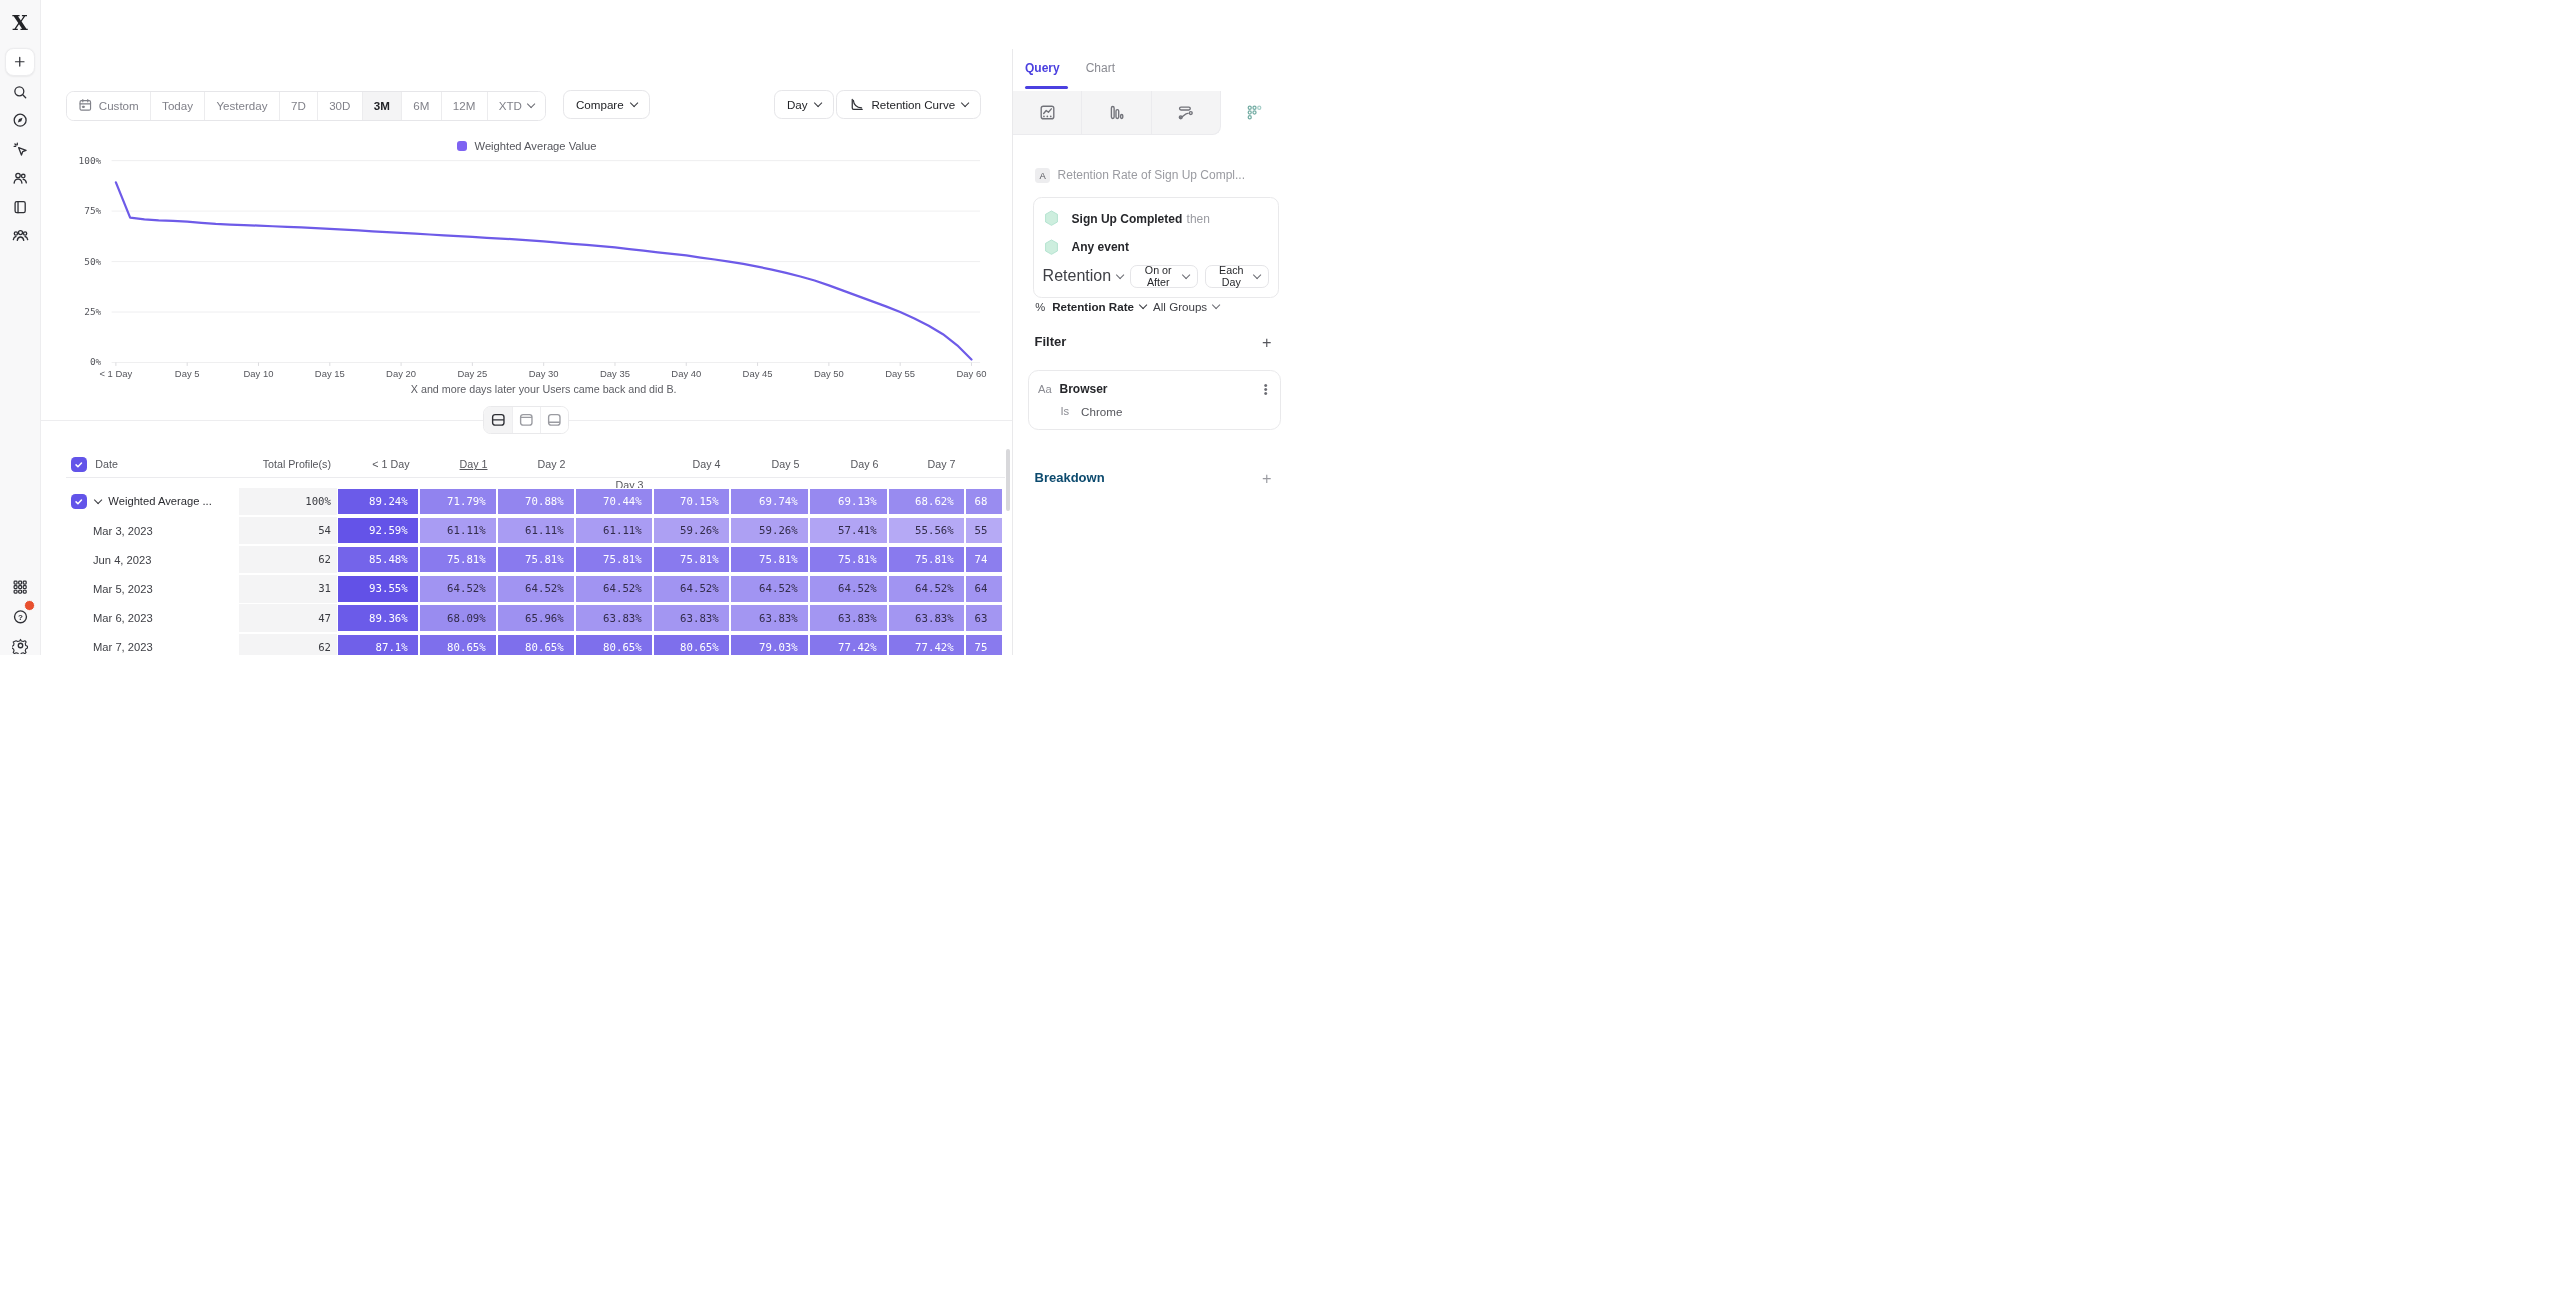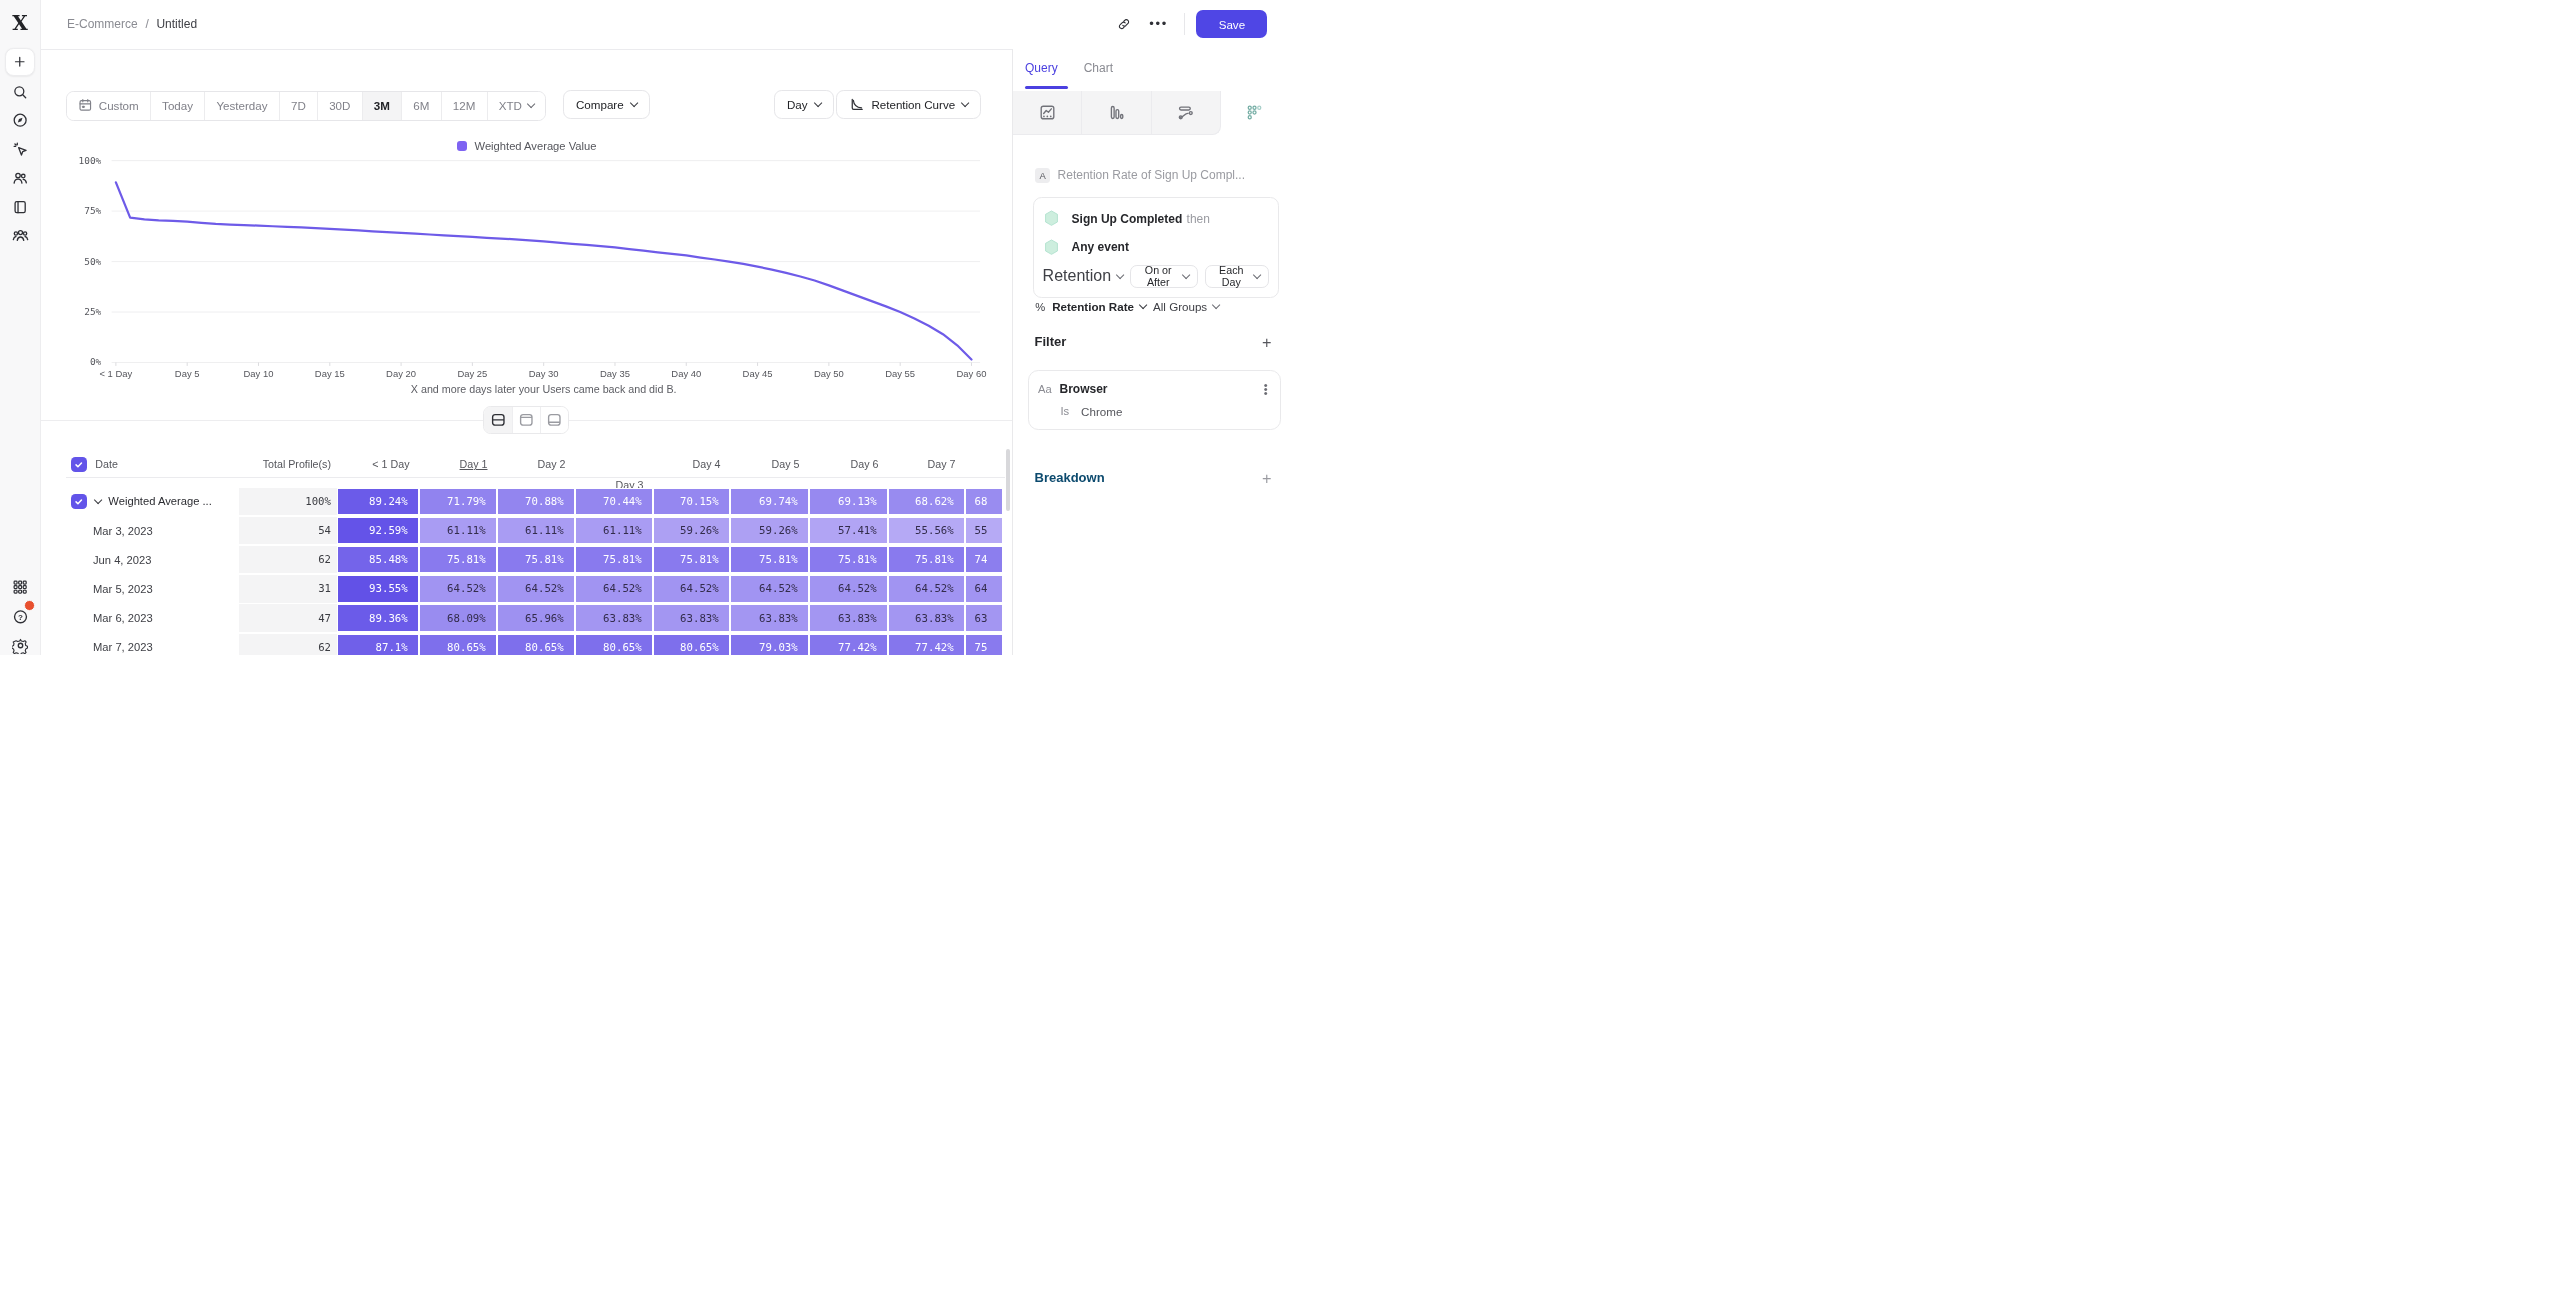--- a/index.html
+++ b/index.html
@@ -63,21 +63,21 @@
            font-family:"DejaVu Sans Mono",monospace;color:#3b3c42;}
   .c-val{justify-content:flex-end;padding-right:10.3px;box-sizing:border-box;border:0.9px solid #fff;
          font-family:"DejaVu Sans Mono",monospace;}
   .c-partial{justify-content:flex-start;padding-left:8.6px;overflow:hidden;}
   .checkbox{width:15.5px;height:15.5px;border-radius:4.3px;background:#6254e9;display:flex;align-items:center;
             justify-content:center;flex:none;}
   .h-right{justify-content:flex-end;padding-right:9.5px;box-sizing:border-box;}
   
   .panel{left:1012px;top:49px;width:276px;height:606px;background:#fff;border-left:0.9px solid #e9e9eb;z-index:4;}
   .p-tabs{position:absolute;left:12px;top:12px;display:flex;gap:26px;font-size:12px;}
-  .p-tab-active{color:#4b40e0;font-weight:normal;}
+  .p-tab-active{color:#4b40e0;font-weight:bold;}
   .p-tab{color:#8a8b92;}
   .p-underline{position:absolute;left:12px;top:37px;width:43px;height:2.6px;border-radius:1.7px;background:#4b40e0;}
   .p-strip{position:absolute;left:0;top:42px;width:276px;height:44px;display:flex;}
   .p-strip .vcell{flex:1;display:flex;align-items:center;justify-content:center;background:#f4f4f5;
                   border-right:0.9px solid #ebebee;border-bottom:0.9px solid #ebebee;}
   .p-strip .vcell.sel{background:#fff;border-bottom:0.9px solid #fff;border-right:none;}
   .p-strip .vcell.last-gray{border-bottom-right-radius:8.6px;}
   .q-title{position:absolute;left:22.3px;top:119px;display:flex;align-items:center;gap:7.7px;}
   .badge{width:14.6px;height:14.6px;border-radius:3.4px;background:#ededef;color:#55565c;font-size:9.5px;
          display:flex;align-items:center;justify-content:center;}
@@ -185,40 +185,20 @@
       <span class="help-dot"></span>
     </div>
     <div class="side-ic" style="top:632px;">
       <svg width="17" height="17" viewBox="0 0 20 20" class="ic">
           <circle cx="10" cy="10" r="2.6"></circle>
           <path d="M10 2.8l1 2 2.2.6 2-1 1.4 1.4-1 2 .6 2.2 2 1v2l-2 1-.6 2.2 1 2-1.4 1.4-2-1-2.2.6-1 2h-2l-1-2-2.2-.6-2 1-1.4-1.4 1-2-.6-2.2-2-1v-2l2-1 .6-2.2-1-2L4.8 4.4l2 1 2.2-.6z" stroke-width="1.3"></path>
         </svg>
     </div>
   </div>
 
-  <div class="abs topbar">
-    <div class="crumbs">
-      <span class="crumb-muted">E-Commerce</span>
-      <span class="crumb-muted">/</span>
-      <span class="crumb-dark">Untitled</span>
-    </div>
-    <div class="tb-right">
-      <button class="icon-btn">
-        <svg width="16.3" height="16.3" viewBox="0 0 20 20" class="ic">
-            <path d="M8.3 11.7a3.2 3.2 0 0 0 4.5.2l2.6-2.6a3.2 3.2 0 1 0-4.5-4.5l-1.3 1.3"></path>
-            <path d="M11.7 8.3a3.2 3.2 0 0 0-4.5-.2l-2.6 2.6a3.2 3.2 0 1 0 4.5 4.5l1.3-1.3"></path>
-          </svg>
-      </button>
-      <button class="icon-btn">
-        <span class="dots">•••</span>
-      </button>
-      <div class="vdiv"></div>
-      <button class="save-btn">Save</button>
-    </div>
-  </div>
 
   <div class="abs seg">
       <button>
         <svg width="14.6" height="14.6" viewBox="0 0 20 20" fill="none" stroke="#808189" stroke-width="1.6" stroke-linecap="round">
           <rect x="2.8" y="3.6" width="14.4" height="13" rx="2"></rect>
           <path d="M2.8 8h14.4M6.6 2v3.2M13.4 2v3.2"></path>
           <rect x="5.8" y="10.6" width="3.2" height="3.2" rx="0.6" fill="#808189" stroke="none"></rect>
         </svg>
         <span>Custom</span>
       </button>

